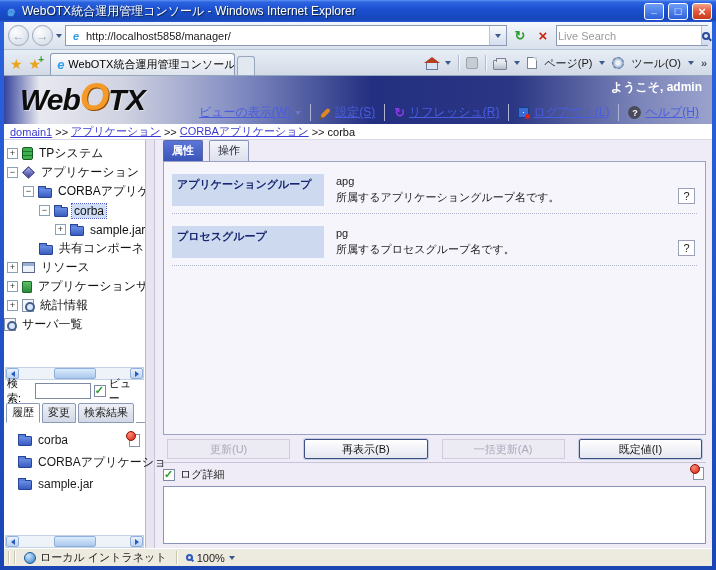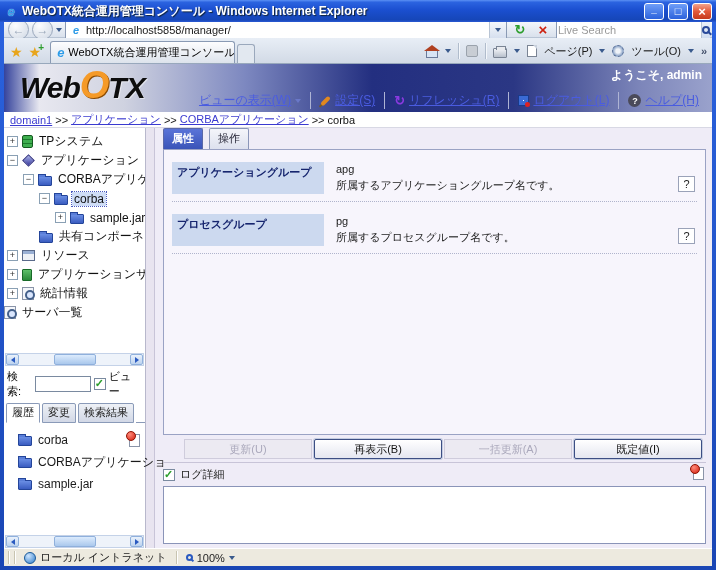--- a/index.html
+++ b/index.html
@@ -6,35 +6,35 @@
   html,body { width:716px; height:570px; overflow:hidden; font-family:"Liberation Sans", sans-serif; }
   .window { width:716px; height:570px; display:flex; flex-direction:column;
             background:linear-gradient(180deg,#2b63e0,#1a46b4); }
 
   
   .titlebar { height:22px; display:flex; align-items:center; gap:4px; padding:0 4px;
     background:linear-gradient(180deg,#5c91f4 0%,#2b63e0 10%,#1b4fd0 45%,#1646b8 90%,#2a5ad4 100%); }
   .ie-icon { width:14px; height:14px; display:inline-flex; align-items:center; justify-content:center;
     font-weight:bold; font-style:italic; color:#2e9ce8; font-size:13px; }
   .ie-icon::before { content:"e"; text-shadow:0 0 1px #fff; }
-  .win-title { flex:1; color:#fff; font-size:12px; font-weight:bold; text-shadow:1px 1px 1px #123;
+  .win-title { flex:1; color:#fff; font-size:12px; font-weight:normal; text-shadow:1px 1px 1px #123;
     white-space:nowrap; overflow:hidden; }
   .tb-btn { width:20px; height:17px; border:1px solid #fff; border-radius:3px; color:#fff;
     font-size:10px; font-weight:bold; display:flex; align-items:center; justify-content:center; }
   .tb-btn.minmax { background:linear-gradient(180deg,#6f9ef8,#2c62dc); }
   .tb-btn.close { background:linear-gradient(180deg,#f2a38c 0%,#e2593a 50%,#c63a1c 100%); }
   .glyph-min::before { content:"_"; position:relative; top:-3px; }
   .glyph-max::before { content:"□"; font-size:11px; }
   .glyph-close::before { content:"×"; font-size:13px; }
 
   
   .frame { flex:1; margin:0 4px 4px; display:flex; flex-direction:column; background:#fff; overflow:hidden; }
 
   
-  .navbar { height:16px; background:linear-gradient(#f4f7fb,#d9e1ec); border-bottom:1px solid #b8c4d4;
+  .navbar { height:28px; background:linear-gradient(#f4f7fb,#d9e1ec); border-bottom:1px solid #b8c4d4;
     display:flex; align-items:center; gap:3px; padding:0 4px; }
   .nav-circle { width:21px; height:21px; border-radius:50%; border:1px solid #9aa8bc;
     background:radial-gradient(circle at 35% 30%,#fdfdfe,#cfd8e4); color:#9aa8ba; font-size:12px;
     display:flex; align-items:center; justify-content:center; }
   .glyph-back::before { content:"←"; } .glyph-fwd::before { content:"→"; }
   .caret { width:0; height:0; border-left:3px solid transparent; border-right:3px solid transparent;
     border-top:4px solid #3a5a8c; display:inline-block; }
   .addr { flex:1; height:21px; background:#fff; border:1px solid #8a9ab4; display:flex;
     align-items:center; gap:3px; padding:0 0 0 3px; }
   .addr .ie-icon { font-size:11px; }
@@ -151,21 +151,21 @@
   .scroll-arrow { width:13px; height:11px; background:linear-gradient(#eaf2fc,#bcd2ee); border:1px solid #8fb0dc;
     border-radius:2px; display:flex; align-items:center; justify-content:center; }
   .tri-left { width:0; height:0; border-top:3px solid transparent; border-bottom:3px solid transparent;
     border-right:4px solid #2a5ac0; }
   .tri-right { width:0; height:0; border-top:3px solid transparent; border-bottom:3px solid transparent;
     border-left:4px solid #2a5ac0; }
   .scroll-thumb { width:42px; height:11px; background:linear-gradient(#dcebfd,#aac8ec); border:1px solid #8fb0dc;
     border-radius:2px; }
 
   
-  .searchrow { height:36px; display:flex; align-items:center; gap:3px; padding:0 3px; font-size:11px; flex:none; }
+  .searchrow { height:22px; display:flex; align-items:center; gap:3px; padding:0 3px; font-size:11px; flex:none; }
   .searchrow input { width:56px; height:16px; border:1px solid #7a8aa0; font-size:11px; padding:0 2px;
     font-family:"Liberation Sans", sans-serif; }
   .cb { width:12px; height:12px; border:1px solid #7a8aa0; background:#fff; position:relative; flex:none; }
   .cb.checked::before { content:"✓"; color:#2d9e2d; font-weight:bold; font-size:11px; position:absolute;
     top:-2px; left:0px; }
   .ltabs { display:flex; align-items:flex-end; height:19px; padding:0 0 0 2px; flex:none; margin-top:2px; }
   .ltab { font-size:11px; padding:1px 5px 2px; border:1px solid #8a9ab8; background:linear-gradient(#eef1f6,#d2d8e6);
     margin-right:2px; border-radius:2px 2px 0 0; color:#222; }
   .ltab.active { background:#fff; border-bottom:1px solid #fff; }
   .ltab-fill { flex:1; height:100%; border-bottom:1px solid #8a9ab8; }
@@ -184,21 +184,21 @@
   .mtab.inactive { background:linear-gradient(#f4f5fa,#dde1ee); color:#223; border-color:#8a96b8; }
   .content-box { flex:1; border:1px solid #9aa2c4; background:#f7f5fc; padding:12px 8px 0; overflow:hidden; }
   .field { display:flex; gap:12px; position:relative; padding-bottom:7px; border-bottom:1px dotted #b0b4cc;
     margin-bottom:12px; }
   .flabel { width:152px; min-height:32px; background:#ccd9ef; color:#16256e; font-weight:bold; font-size:11px;
     padding:3px 5px; flex:none; }
   .fbody { flex:1; font-size:11px; color:#222; padding-top:1px; }
   .fvalue { margin-bottom:3px; }
   .fhelp { position:absolute; right:2px; bottom:9px; width:17px; height:16px; background:#fff;
     border:1px solid #9aa2b8; text-align:center; font-size:11px; line-height:15px; color:#222; }
-  .btnrow { height:27px; display:flex; align-items:center; justify-content:flex-end; gap:2px;
+  .btnrow { height:27px; display:flex; align-items:center; justify-content:flex-end; gap:14px;
     padding:4px 4px 3px; flex:none; }
   .btn { width:128px; height:20px; font-size:11px; display:flex; align-items:center; justify-content:center; }
   .btn.disabled { background:#eceaf2; border:1px solid #cfccdc; color:#aba9bc; }
   .btn.enabled { background:linear-gradient(#ffffff,#e4e6f0); border:1px solid #3c4e84; border-radius:2px;
     color:#111; box-shadow:0 0 0 1px #c4cce0; }
   .logrow { height:21px; display:flex; align-items:center; gap:5px; font-size:11px; position:relative;
     border-top:1px solid #c8c4d8; padding-top:3px; flex:none; color:#222; }
   .logrow .badge-doc-icon { position:absolute; right:2px; top:4px; }
   .logbox { height:58px; background:#fff; border:1px solid #8a94b8; margin-top:3px; flex:none; }
 

